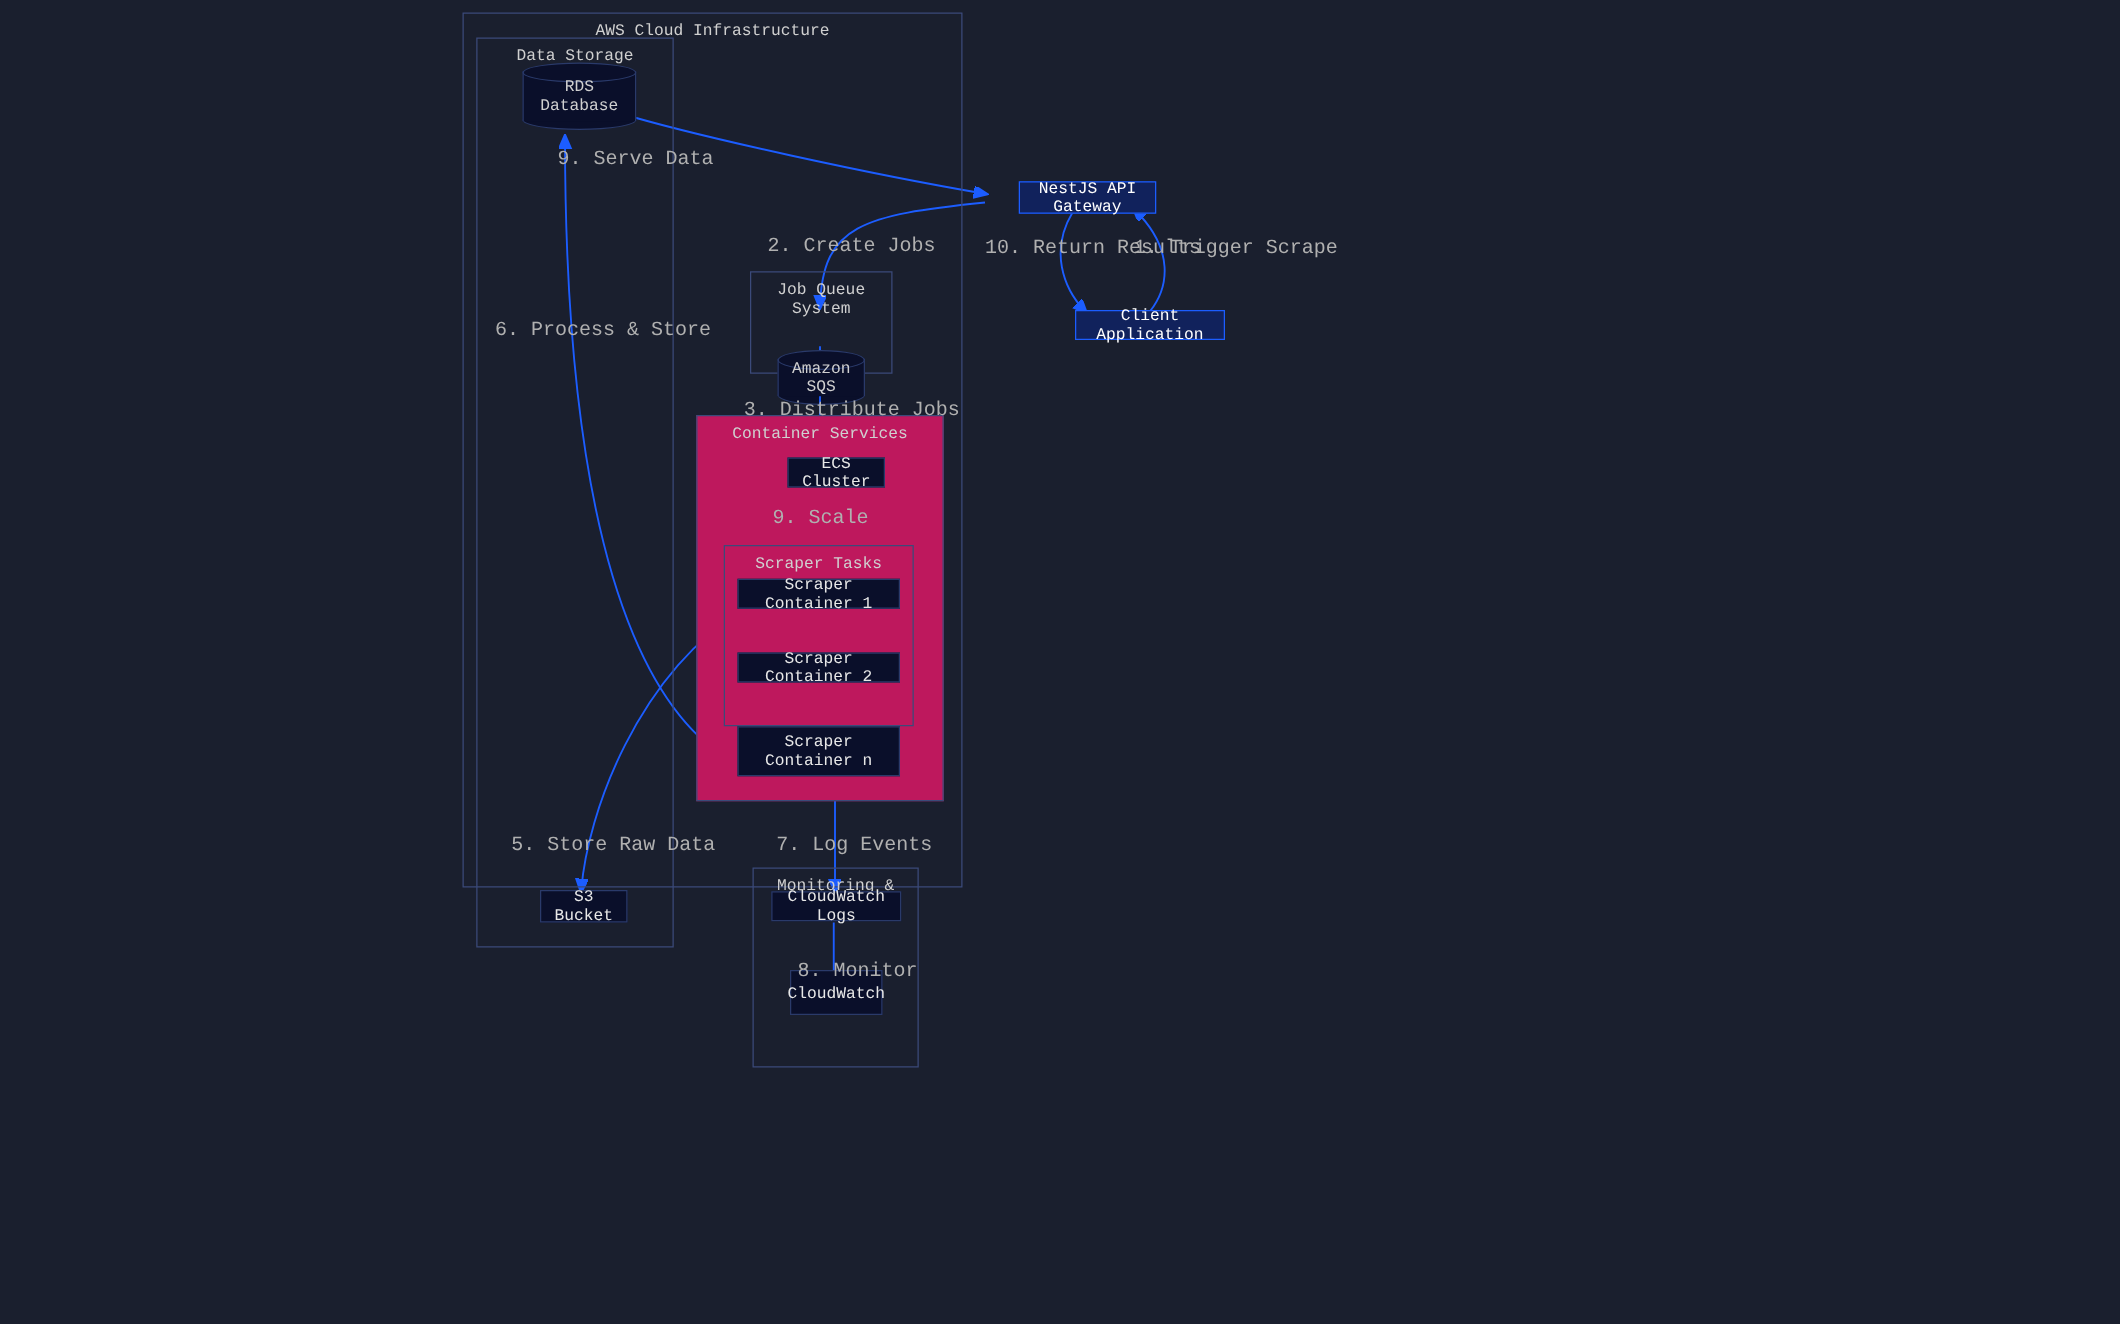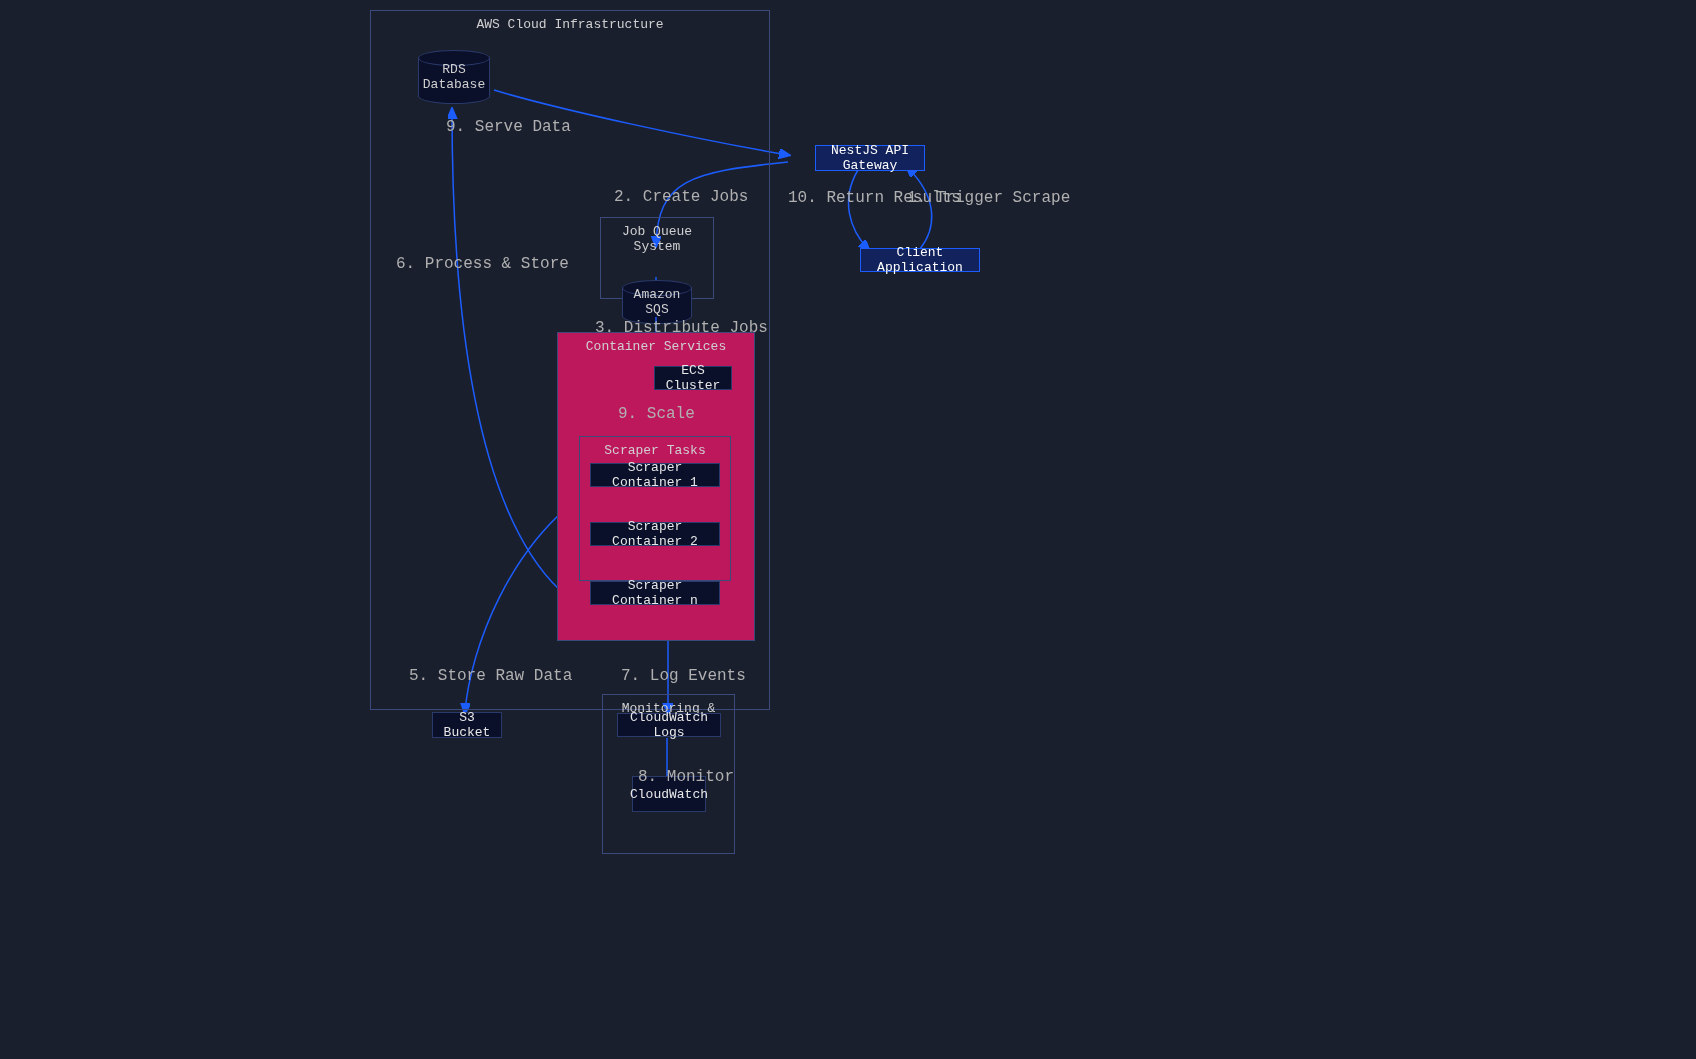--- a/index.html
+++ b/index.html
@@ -51,56 +51,59 @@
 
   <path d="M494,90 C560,110 700,140 788,155" marker-end="url(#ah)"></path>
 
   <path d="M858,170 C840,200 850,230 868,249" marker-end="url(#ah)"></path>
 </svg>
 
 <div class="box subgraph" style="left:370px;top:10px;width:400px;height:700px">
   <div class="subgraph-label">AWS Cloud Infrastructure</div>
 </div>
 
+<div class="box subgraph" style="left:381px;top:30px;width:158px;height:728px">
+  <div class="subgraph-label">Data Storage</div>
+</div>
 
-<div class="box cyl" style="left:418px;top:57px;width:72px;height:40px">
+<div class="box cyl" style="left:418px;top:57px;width:91px;height:40px">
   <div class="cyl-body"></div>
       <span>RDS Database</span>
 </div>
 
 <div class="box node" style="left:432px;top:712px;width:70px;height:26px">
       <span>S3 Bucket</span>
     </div>
 
 <div class="box subgraph" style="left:600px;top:217px;width:114px;height:82px">
   <div class="subgraph-label">Job Queue System</div>
 </div>
 
 <div class="box cyl" style="left:622px;top:247px;width:70px;height:30px">
   <div class="cyl-body"></div>
       <span>Amazon SQS</span>
 </div>
 
 <div class="box subgraph" style="left:557px;top:332px;width:198px;height:309px;background:#be185d">
   <div class="subgraph-label">Container Services</div>
 </div>
-<div class="box node" style="left:654px;top:366px;width:78px;height:24px">
+<div class="box node" style="left:630px;top:366px;width:78px;height:24px">
       <span>ECS Cluster</span>
     </div>
 
 <div class="box subgraph" style="left:579px;top:436px;width:152px;height:145px">
   <div class="subgraph-label">Scraper Tasks</div>
 </div>
 <div class="box node" style="left:590px;top:463px;width:130px;height:24px">
       <span>Scraper Container 1</span>
     </div>
 <div class="box node" style="left:590px;top:522px;width:130px;height:24px">
       <span>Scraper Container 2</span>
     </div>
-<div class="box node" style="left:590px;top:581px;width:130px;height:24px">
+<div class="box node" style="left:590px;top:581px;width:130px;height:40px">
       <span>Scraper Container n</span>
     </div>
 
 <div class="box subgraph" style="left:602px;top:694px;width:133px;height:160px">
   <div class="subgraph-label">Monitoring &amp; Logging</div>
 </div>
 <div class="box node" style="left:617px;top:713px;width:104px;height:24px">
       <span>CloudWatch Logs</span>
     </div>
 <div class="box node" style="left:632px;top:776px;width:74px;height:36px">

